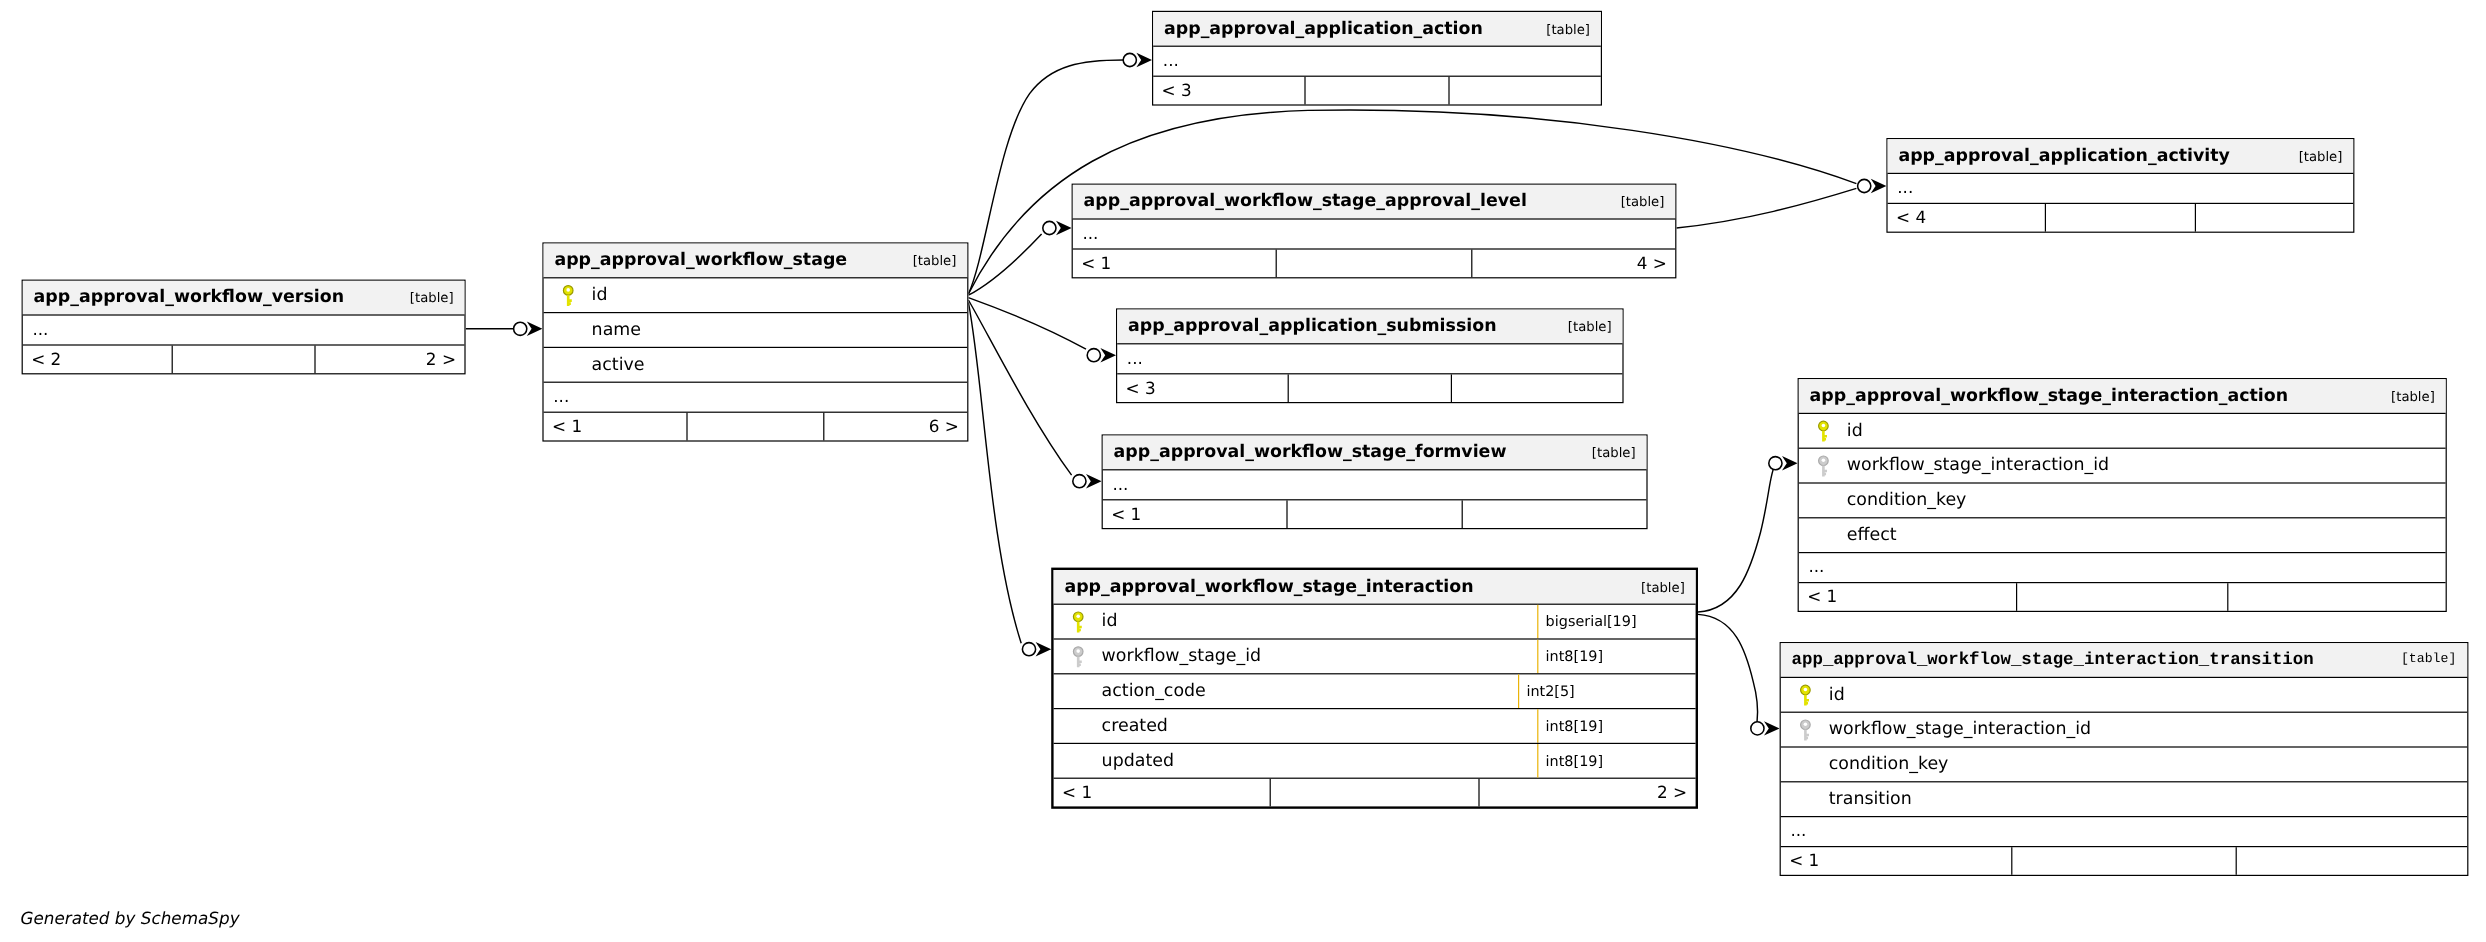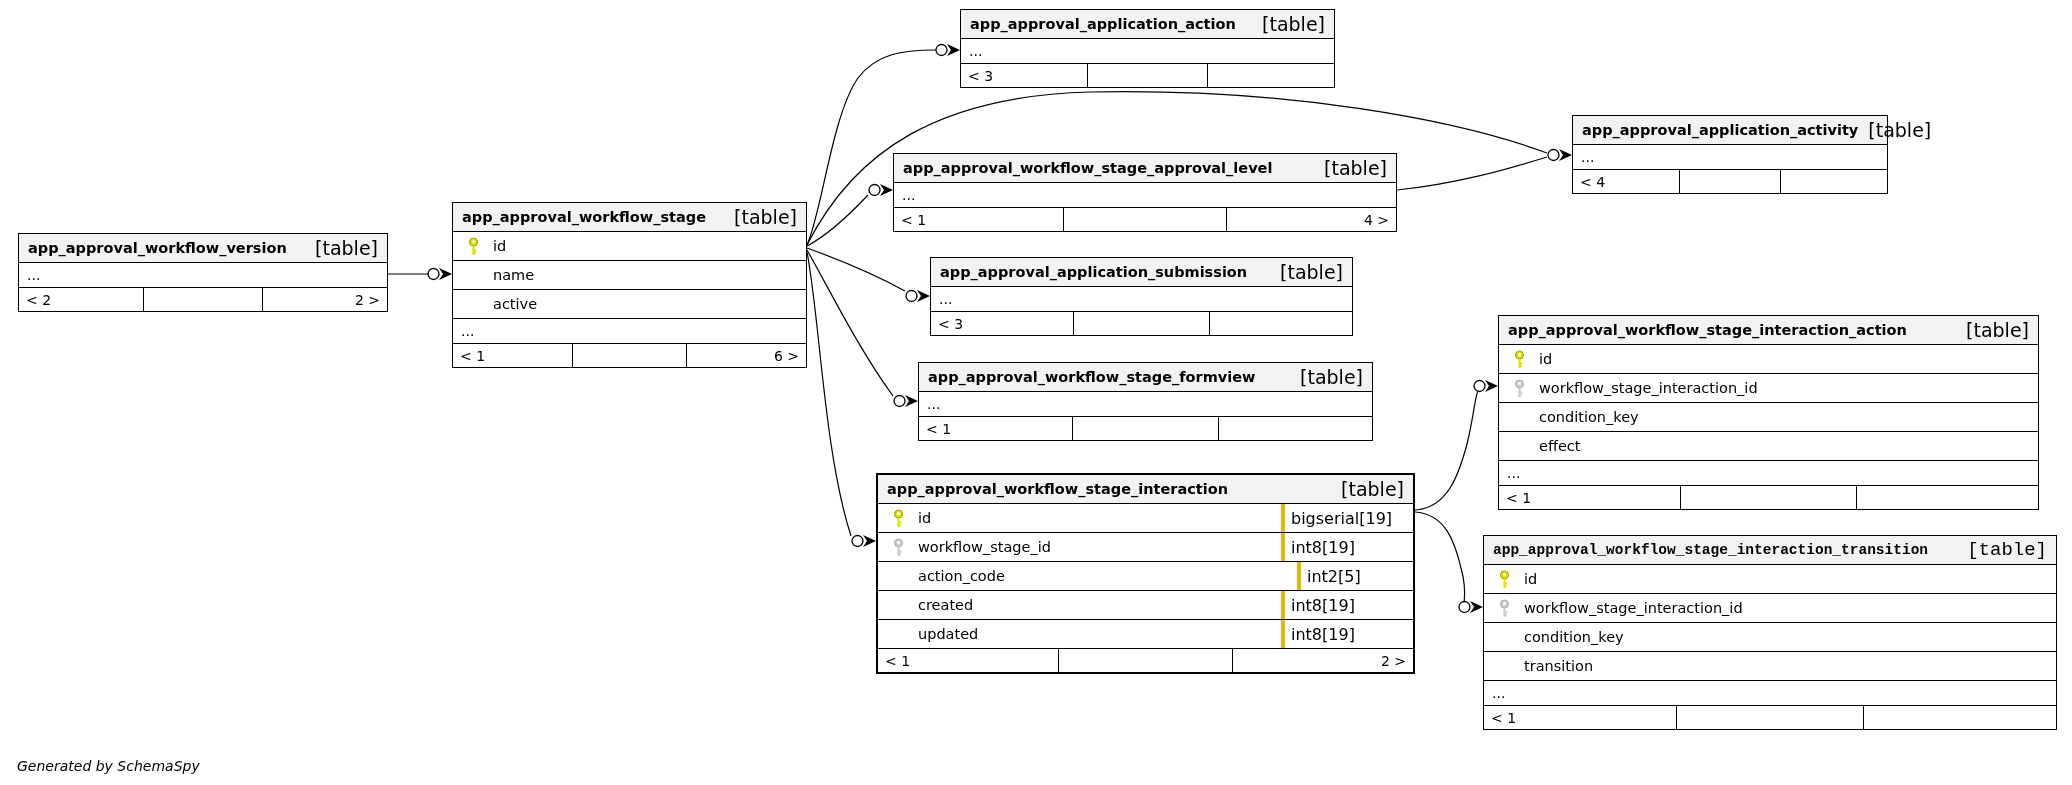--- a/index.html
+++ b/index.html
@@ -4,35 +4,35 @@
 <style>
   html,body{margin:0;padding:0;background:#ffffff;}
   body{font-family:"DejaVu Sans","Liberation Sans",sans-serif;}
   #canvas{position:relative;width:2072px;height:785px;background:#ffffff;overflow:hidden;}
   #edge-layer{position:absolute;left:0;top:0;z-index:1;}
   .tbl{position:absolute;z-index:2;background:#ffffff;border:1px solid #000;box-sizing:border-box;}
   .tbl.emph{border-width:2.5px;}
   .hdr{height:28px;display:flex;align-items:center;justify-content:space-between;
        padding:0 9px;box-sizing:border-box;}
   .ttl{font-weight:bold;font-size:14.5px;color:#000;white-space:nowrap;}
-  .badge{font-size:19px;color:#000;white-space:nowrap;margin-left:10px;}
+  .badge{font-size:11px;color:#000;white-space:nowrap;margin-left:10px;}
   .row{height:29px;border-top:1px solid #000;display:flex;align-items:center;
        box-sizing:border-box;position:relative;}
   .ell{height:25px;border-top:1px solid #000;display:flex;align-items:center;
        padding-left:8px;font-size:14px;box-sizing:border-box;}
   .ftr{height:24px;border-top:1px solid #000;display:flex;box-sizing:border-box;
        font-size:14px;}
   .fcell{flex:1 1 0;display:flex;align-items:center;box-sizing:border-box;}
   .fcell.mid,.fcell.right{border-left:1px solid #000;}
   .fcell.left{padding-left:7px;}
   .fcell.right{justify-content:flex-end;padding-right:7px;}
   .keybox{width:24px;margin-left:8px;display:flex;align-items:center;justify-content:center;flex:0 0 auto;}
   .cname{margin-left:8px;font-size:14.5px;color:#000;white-space:nowrap;}
-  .ctype{position:absolute;right:0;top:0;height:100%;width:132px;border-left:4px solid #eab308;
-         display:flex;align-items:center;padding-left:6px;font-size:16px;box-sizing:border-box;}
+  .ctype{position:absolute;right:0;top:0;height:100%;width:132px;border-left:1px solid #eab308;
+         display:flex;align-items:center;padding-left:6px;font-size:12px;box-sizing:border-box;}
   .note{position:absolute;left:17px;top:758px;font-size:14px;color:#000;z-index:2;font-style:italic;}
 </style>
 </head>
 <body>
 
 <div id="canvas">
   <svg id="edge-layer" width="2072" height="785" viewBox="0 0 2072 785">
       <path d="M 388 274 L 428 274" fill="none" stroke="#000000" stroke-width="1.2"></path>
       <path d="M 807 245 C 822 212, 832 115, 858 78 C 876 54, 902 50, 936 50" fill="none" stroke="#000000" stroke-width="1.2"></path>
       <path d="M 807 245 C 855 150, 940 96, 1090 92 C 1290 88, 1458 120, 1547 153" fill="none" stroke="#000000" stroke-width="1.2"></path>
@@ -140,21 +140,21 @@
         <span class="ttl">app_approval_workflow_stage_approval_level</span>
         <span class="badge">[table]</span>
       </div>
       <div class="ell">...</div>
       <div class="ftr">
         <span class="fcell left">&lt; 1</span>
         <span class="fcell mid"></span>
         <span class="fcell right">4 &gt;</span>
       </div>
     </div>
-    <div class="tbl" style="left: 1572px; top: 115px; width: 316px;">
+    <div class="tbl" style="left: 1572px; top: 115px; width: 390px;">
       <div class="hdr" style="background: rgb(242, 242, 242);">
         <span class="ttl">app_approval_application_activity</span>
         <span class="badge">[table]</span>
       </div>
       <div class="ell">...</div>
       <div class="ftr">
         <span class="fcell left">&lt; 4</span>
         <span class="fcell mid"></span>
         <span class="fcell right"></span>
       </div>
@@ -206,21 +206,21 @@
             <circle cx="6.5" cy="4.6" r="1.5" fill="#ffffff"></circle>
             <path d="M6.5 9 V18 M6.5 13.5 h3 M6.5 16 h2.2" stroke="#cccccc" stroke-width="2.2" fill="none"></path>
           </svg>
         </span>
         <span class="cname">workflow_stage_id</span>
         <span class="ctype" style="width: 132px;">int8[19]</span>
       </div>
       <div class="row">
         <span class="keybox"></span>
         <span class="cname">action_code</span>
-        <span class="ctype" style="width: 116px;">int2[5]</span>
+        <span class="ctype" style="width: 148px;">int2[5]</span>
       </div>
       <div class="row">
         <span class="keybox"></span>
         <span class="cname">created</span>
         <span class="ctype" style="width: 132px;">int8[19]</span>
       </div>
       <div class="row">
         <span class="keybox"></span>
         <span class="cname">updated</span>
         <span class="ctype" style="width: 132px;">int8[19]</span>

